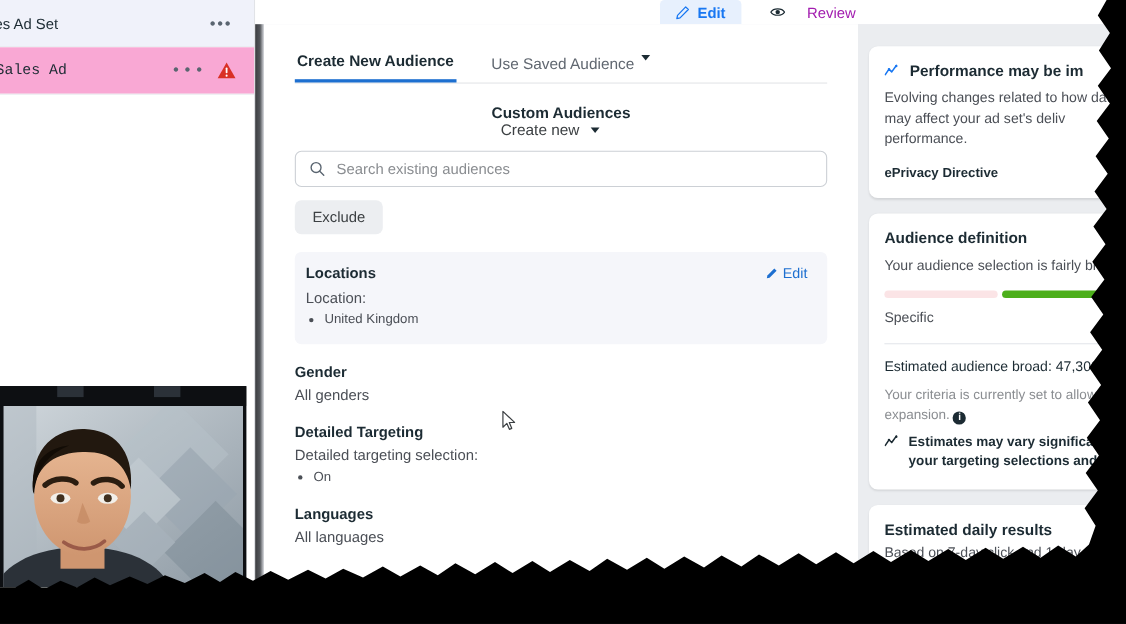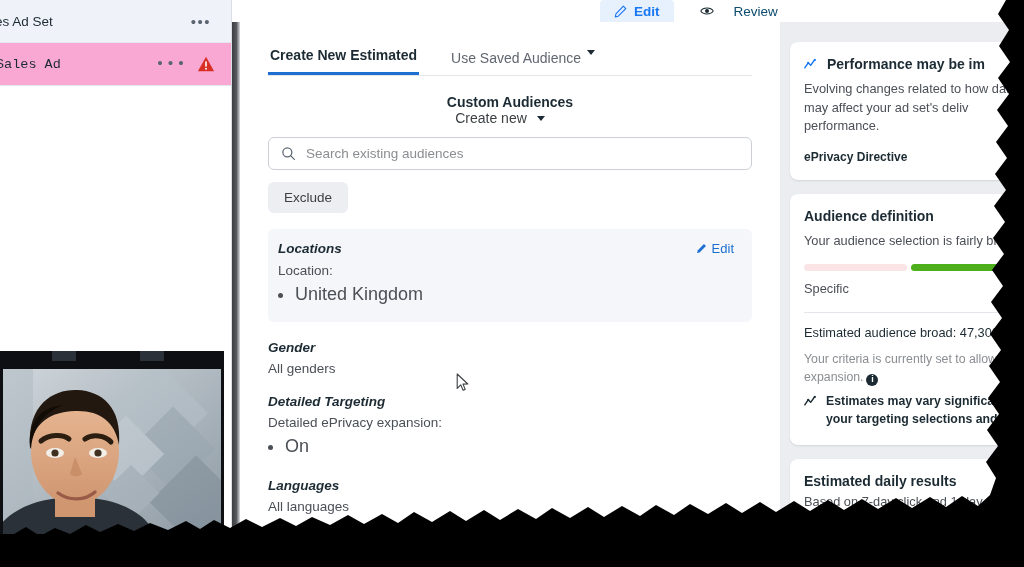--- a/index.html
+++ b/index.html
@@ -68,21 +68,21 @@
     justify-content: center;
     padding-left: 150px;
   }
   .pill {
     display: flex; align-items: center; gap: 7px;
     height: 22px; padding: 0 14px;
     font-size: 13.5px; font-weight: bold;
     cursor: pointer;
   }
   .pill.active { background: #e7f0fd; color: #1877f2; border-radius: 4px 4px 0 0; }
-  .pill.idle { color: #0c4a6e; font-weight: normal; margin-left: 12px; gap: 20px; }
+  .pill.idle { color: #a21caf; font-weight: normal; margin-left: 12px; gap: 20px; }
   .pill svg { display:block; }
 
   
   #mainwrap {
     position: absolute; left: 232px; top: 22px;
     width: 778px; height: 512px;
     background: #ebedf0;
   }
   #stripe {
     position: absolute; left: 0; top: 0;
@@ -146,25 +146,25 @@
 
   
   .loc-card {
     margin-top: 16px;
     background: #f5f6fa;
     border-radius: 6px;
     padding: 12px 14px 14px 10px;
     position: relative;
   }
   .loc-head { display:flex; align-items:center; justify-content: space-between; }
-  .sec-title { font-size: 13.5px; font-weight: bold; color: #1c2b33; font-style: italic; }
+  .sec-title { font-size: 13.5px; font-weight: bold; color: #1c2b33; }
   .edit-link { display:flex; align-items:center; gap:5px; font-size:13px; color:#1d6fd0; cursor:pointer; padding-right:4px;}
   .sec-sub { font-size: 13.5px; color: #4b4f56; margin-top: 7px; }
   ul.bullets { margin: 3px 0 0 17px; }
-  ul.bullets li { font-size: 18px; color: #4b4f56; line-height: 1.5; }
+  ul.bullets li { font-size: 12px; color: #4b4f56; line-height: 1.5; }
 
   .sec { margin-top: 18px; }
   .sec .sec-title { margin-bottom: 6px; }
   .sec .val { font-size: 13.5px; color: #4b4f56; }
 
   
   #rail {
     position: absolute; left: 548px; top: 0;
     width: 230px; height: 512px;
     background: #ebedf0;
@@ -258,21 +258,21 @@
       </div>
     </div>
 
     <div id="mainwrap">
       <div id="stripe"></div>
 
       <div id="main">
 
         <div class="tabs">
           <div class="tab active">
-            <span>Create New Estimated</span>
+            <span>Create New Audience</span>
           </div>
           <div class="tab plain">
             <span>Use Saved Audience</span>
             <i class="caret"></i>
           </div>
         </div>
 
         <div class="ca-row">
           <div class="ca-title">Custom Audiences</div>
           <div class="create-new">
@@ -308,21 +308,21 @@
         </div>
 
 
         <div class="sec">
           <div class="sec-title">Gender</div>
           <div class="val">All genders</div>
         </div>
 
         <div class="sec">
           <div class="sec-title">Detailed Targeting</div>
-          <div class="val">Detailed ePrivacy expansion:</div>
+          <div class="val">Detailed targeting selection:</div>
           <ul class="bullets">
             <li>On</li>
           </ul>
         </div>
 
         <div class="sec">
           <div class="sec-title">Languages</div>
           <div class="val">All languages</div>
         </div>
 

